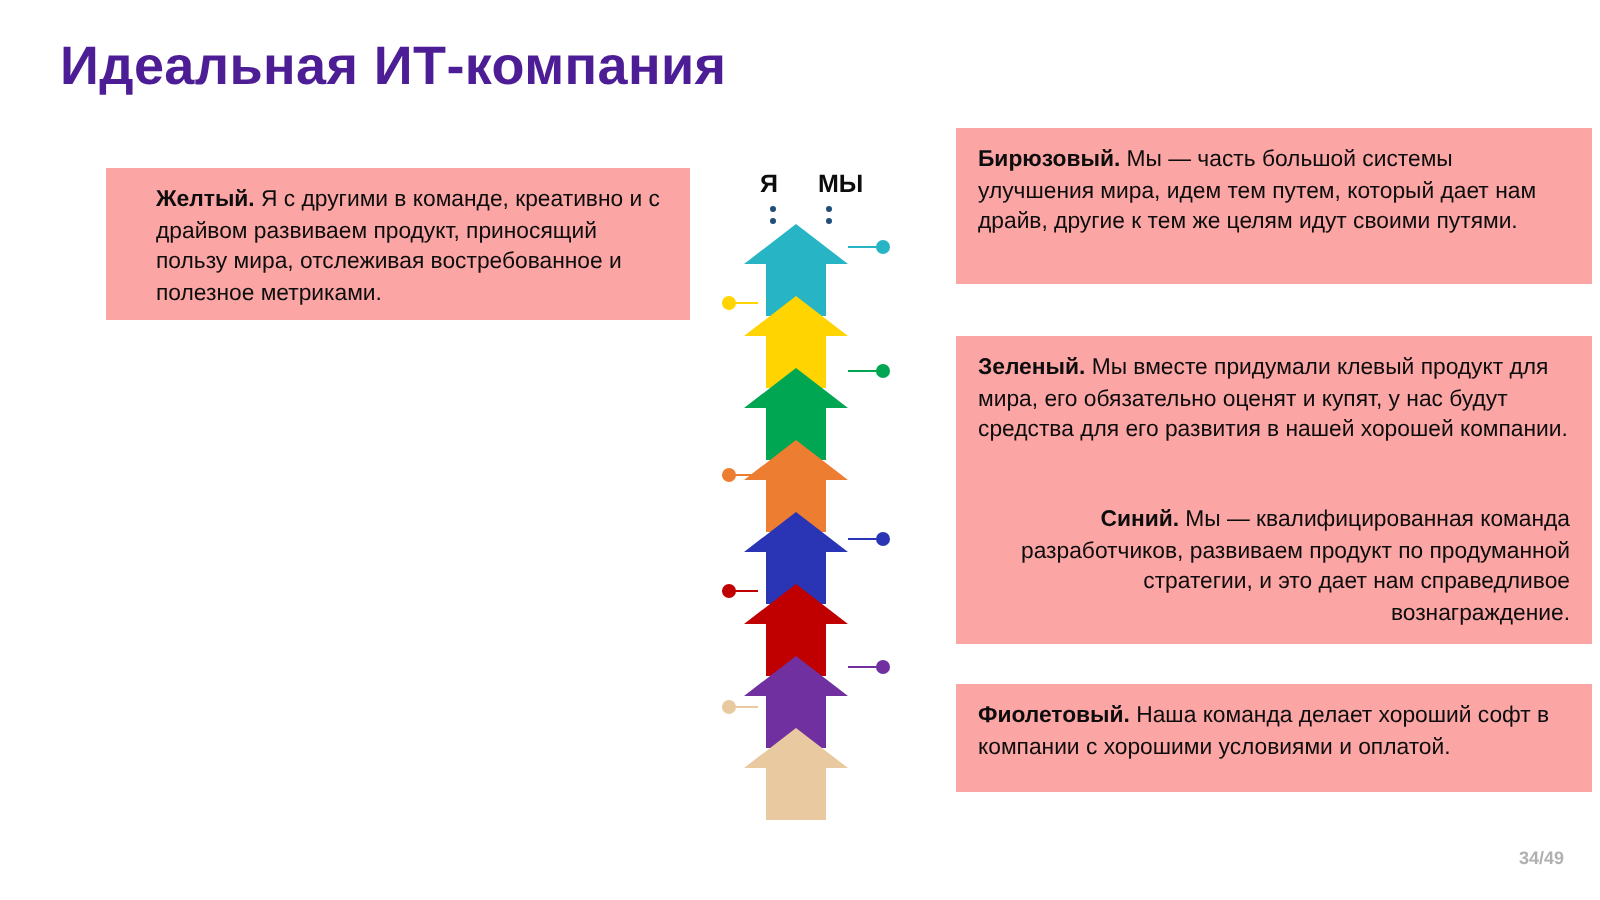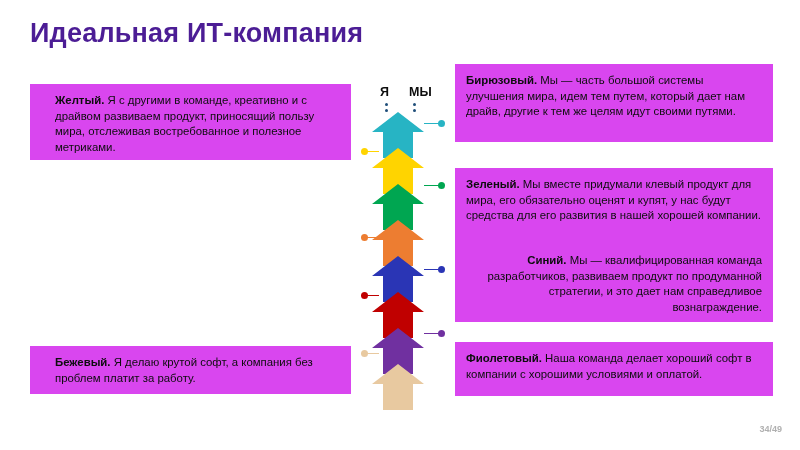--- a/index.html
+++ b/index.html
@@ -26,31 +26,32 @@
     top: 18px;
     font-size: 27px;
     font-weight: bold;
     color: #4c1d95;
     letter-spacing: 0.2px;
   }
 
   
   .box {
     position: absolute;
-    background: #d946ef;
+    background: #fca5a5;
     color: #0d0d0d;
     font-size: 11.4px;
     line-height: 1.38;
     padding: 9px 11px 9px 11px;
     box-sizing: border-box;
+    margin-left: 23px;
   }
   .box b {
     font-weight: bold;
   }
-  .left-box { left: 30px; width: 321px; padding-left: 25px; }
+  .left-box { left: 30px; width: 292px; padding-left: 25px; }
   .right-box { left: 455px; width: 318px; }
 
   
   .dot {
     position: absolute;
     width: 7px;
     height: 7px;
     border-radius: 50%;
   }
   .line {
@@ -111,23 +112,20 @@
 <div id="slide">
 
   <div id="title">Идеальная ИТ-компания</div>
 
   <div class="box left-box" style="top:84px;height:76px;">
     <span><b>Желтый.</b></span><span> Я с другими в команде, креативно и с драйвом развиваем продукт, приносящий пользу мира, отслеживая востребованное и полезное метриками.</span>
   </div>
 
 
 
-  <div class="box left-box" style="top:346px;height:48px;">
-    <span><b>Бежевый.</b></span><span> Я делаю крутой софт, а компания без проблем платит за работу.</span>
-  </div>
 
   <div class="box right-box" style="top:64px;height:78px;">
     <span><b>Бирюзовый.</b></span><span> Мы — часть большой системы улучшения мира, идем тем путем, который дает нам драйв, другие к тем же целям идут своими путями.</span>
   </div>
 
   <div class="box right-box" style="top:168px;height:78px;">
     <span><b>Зеленый.</b></span><span> Мы вместе придумали клевый продукт для мира, его обязательно оценят и купят, у нас будут средства для его развития в нашей хорошей компании.</span>
   </div>
 
   <div class="box right-box" style="top:244px;height:78px;text-align:right;">

